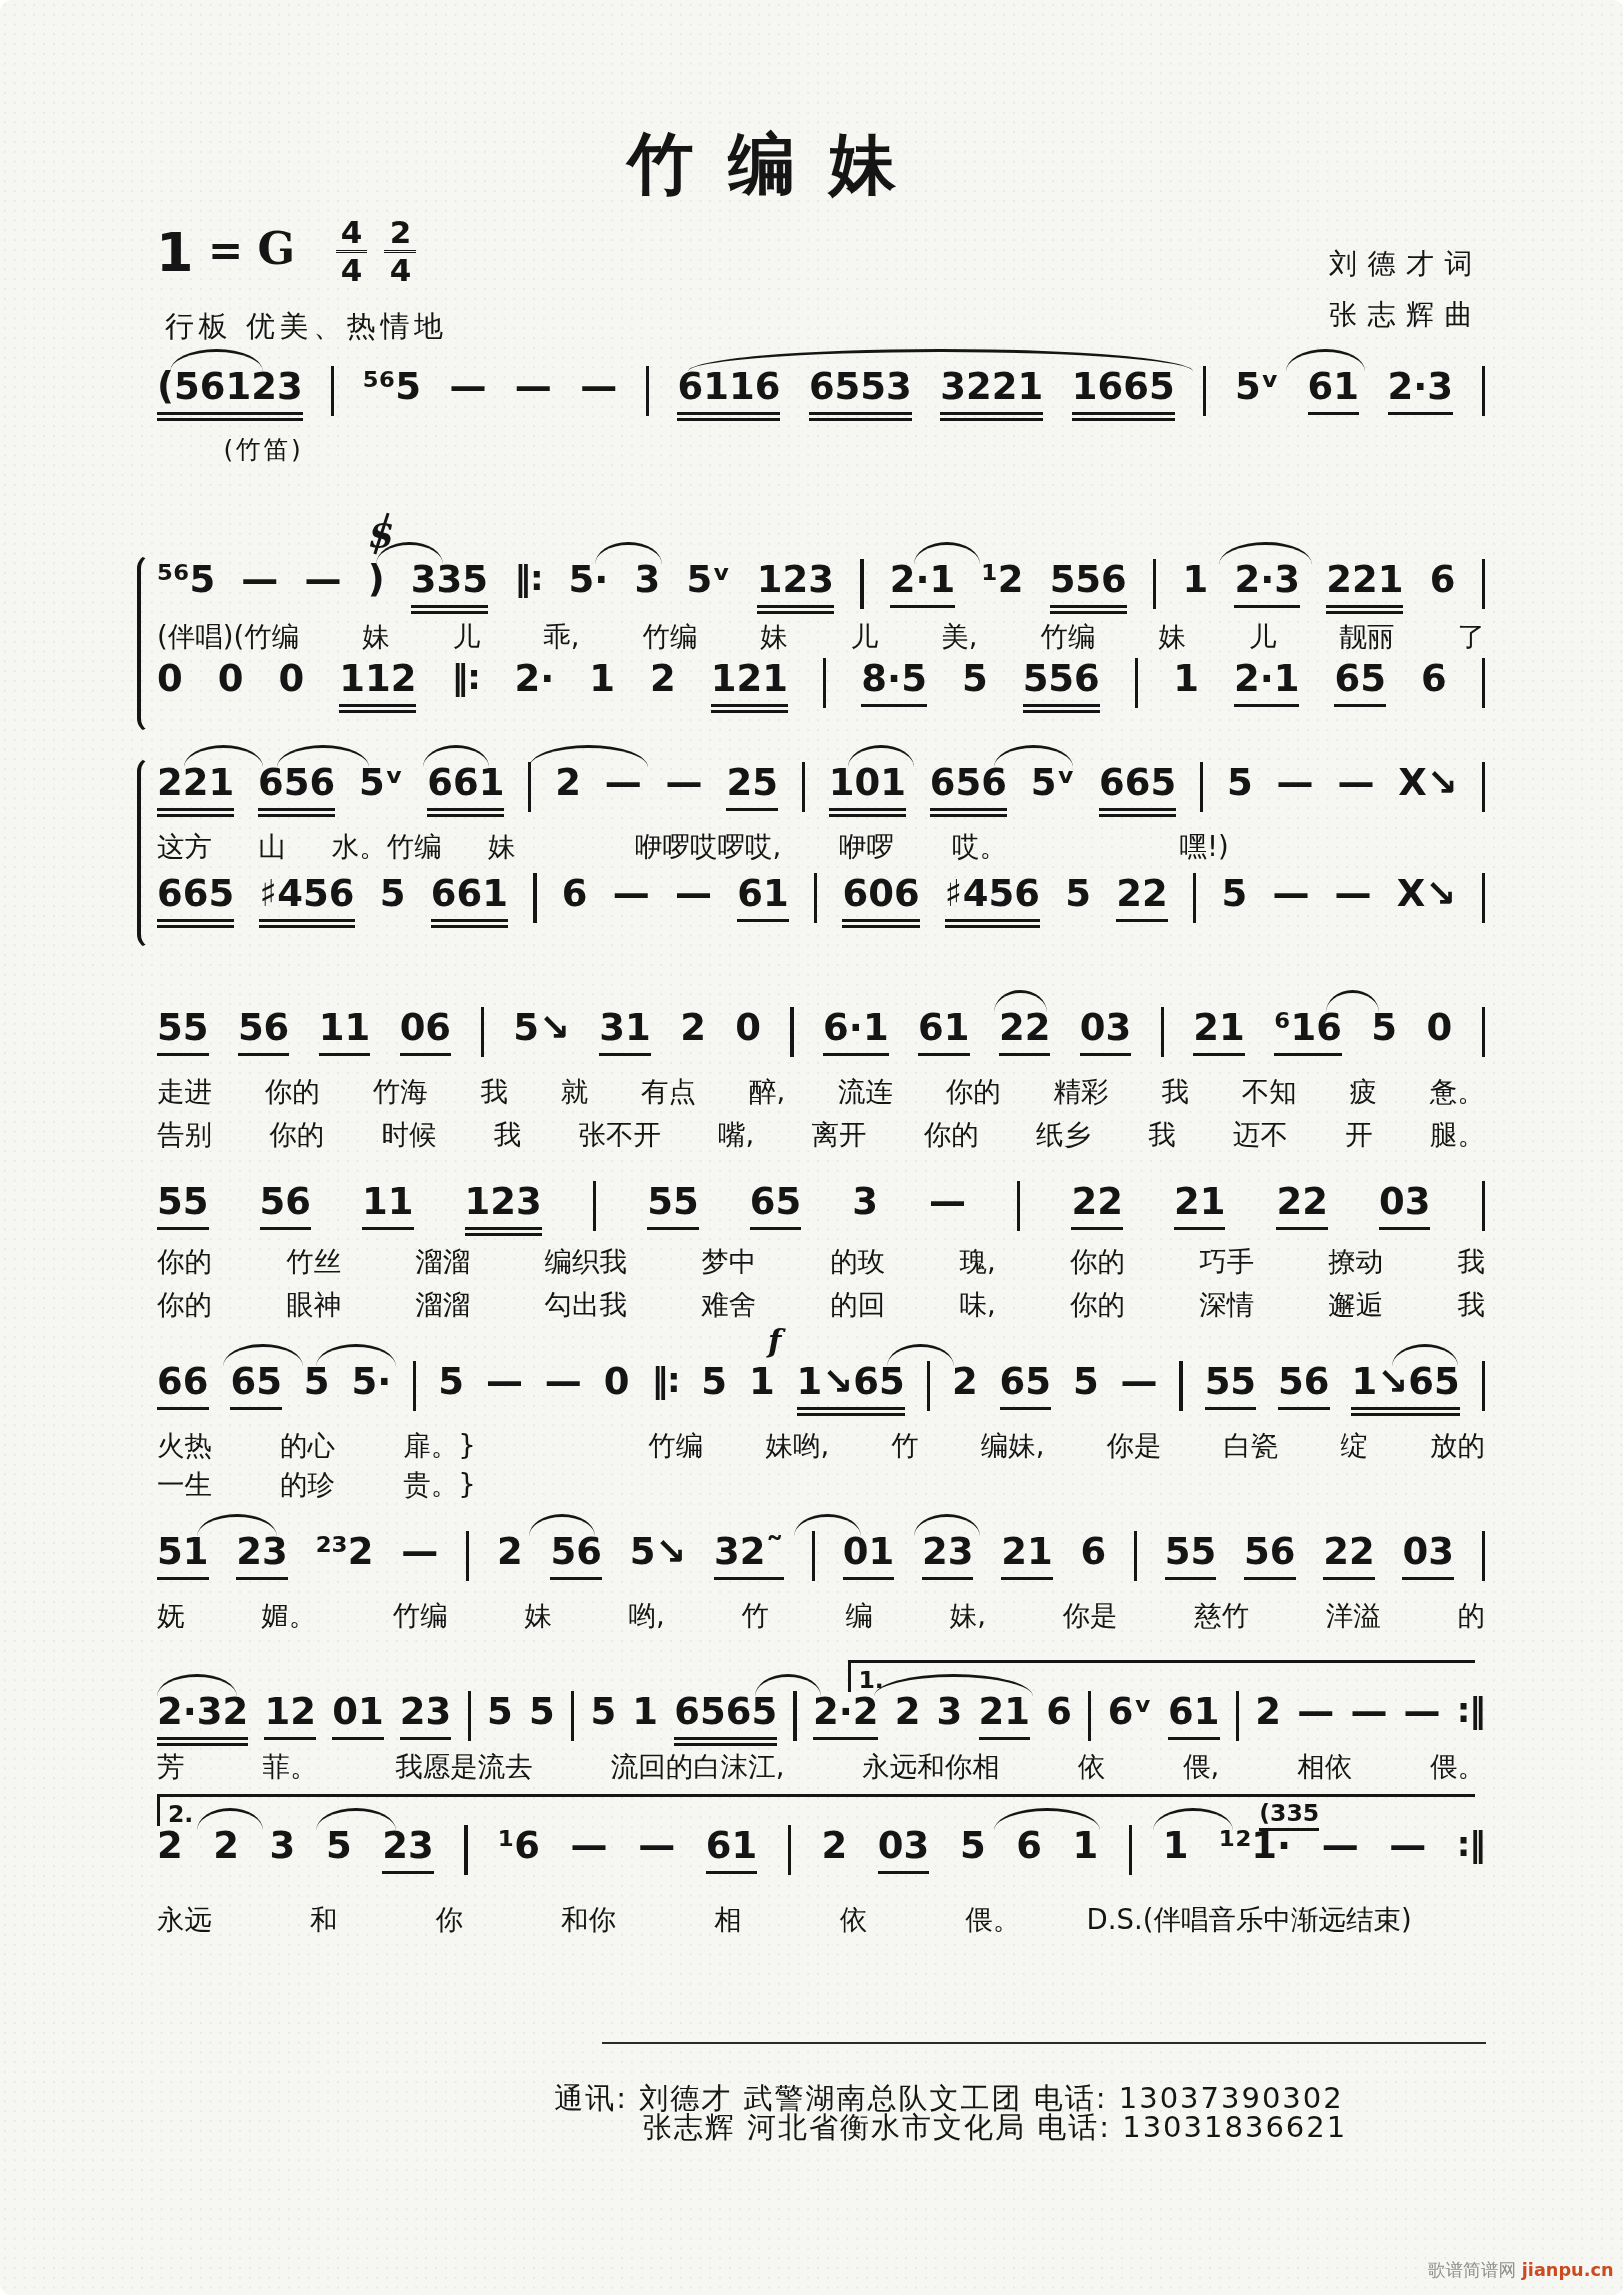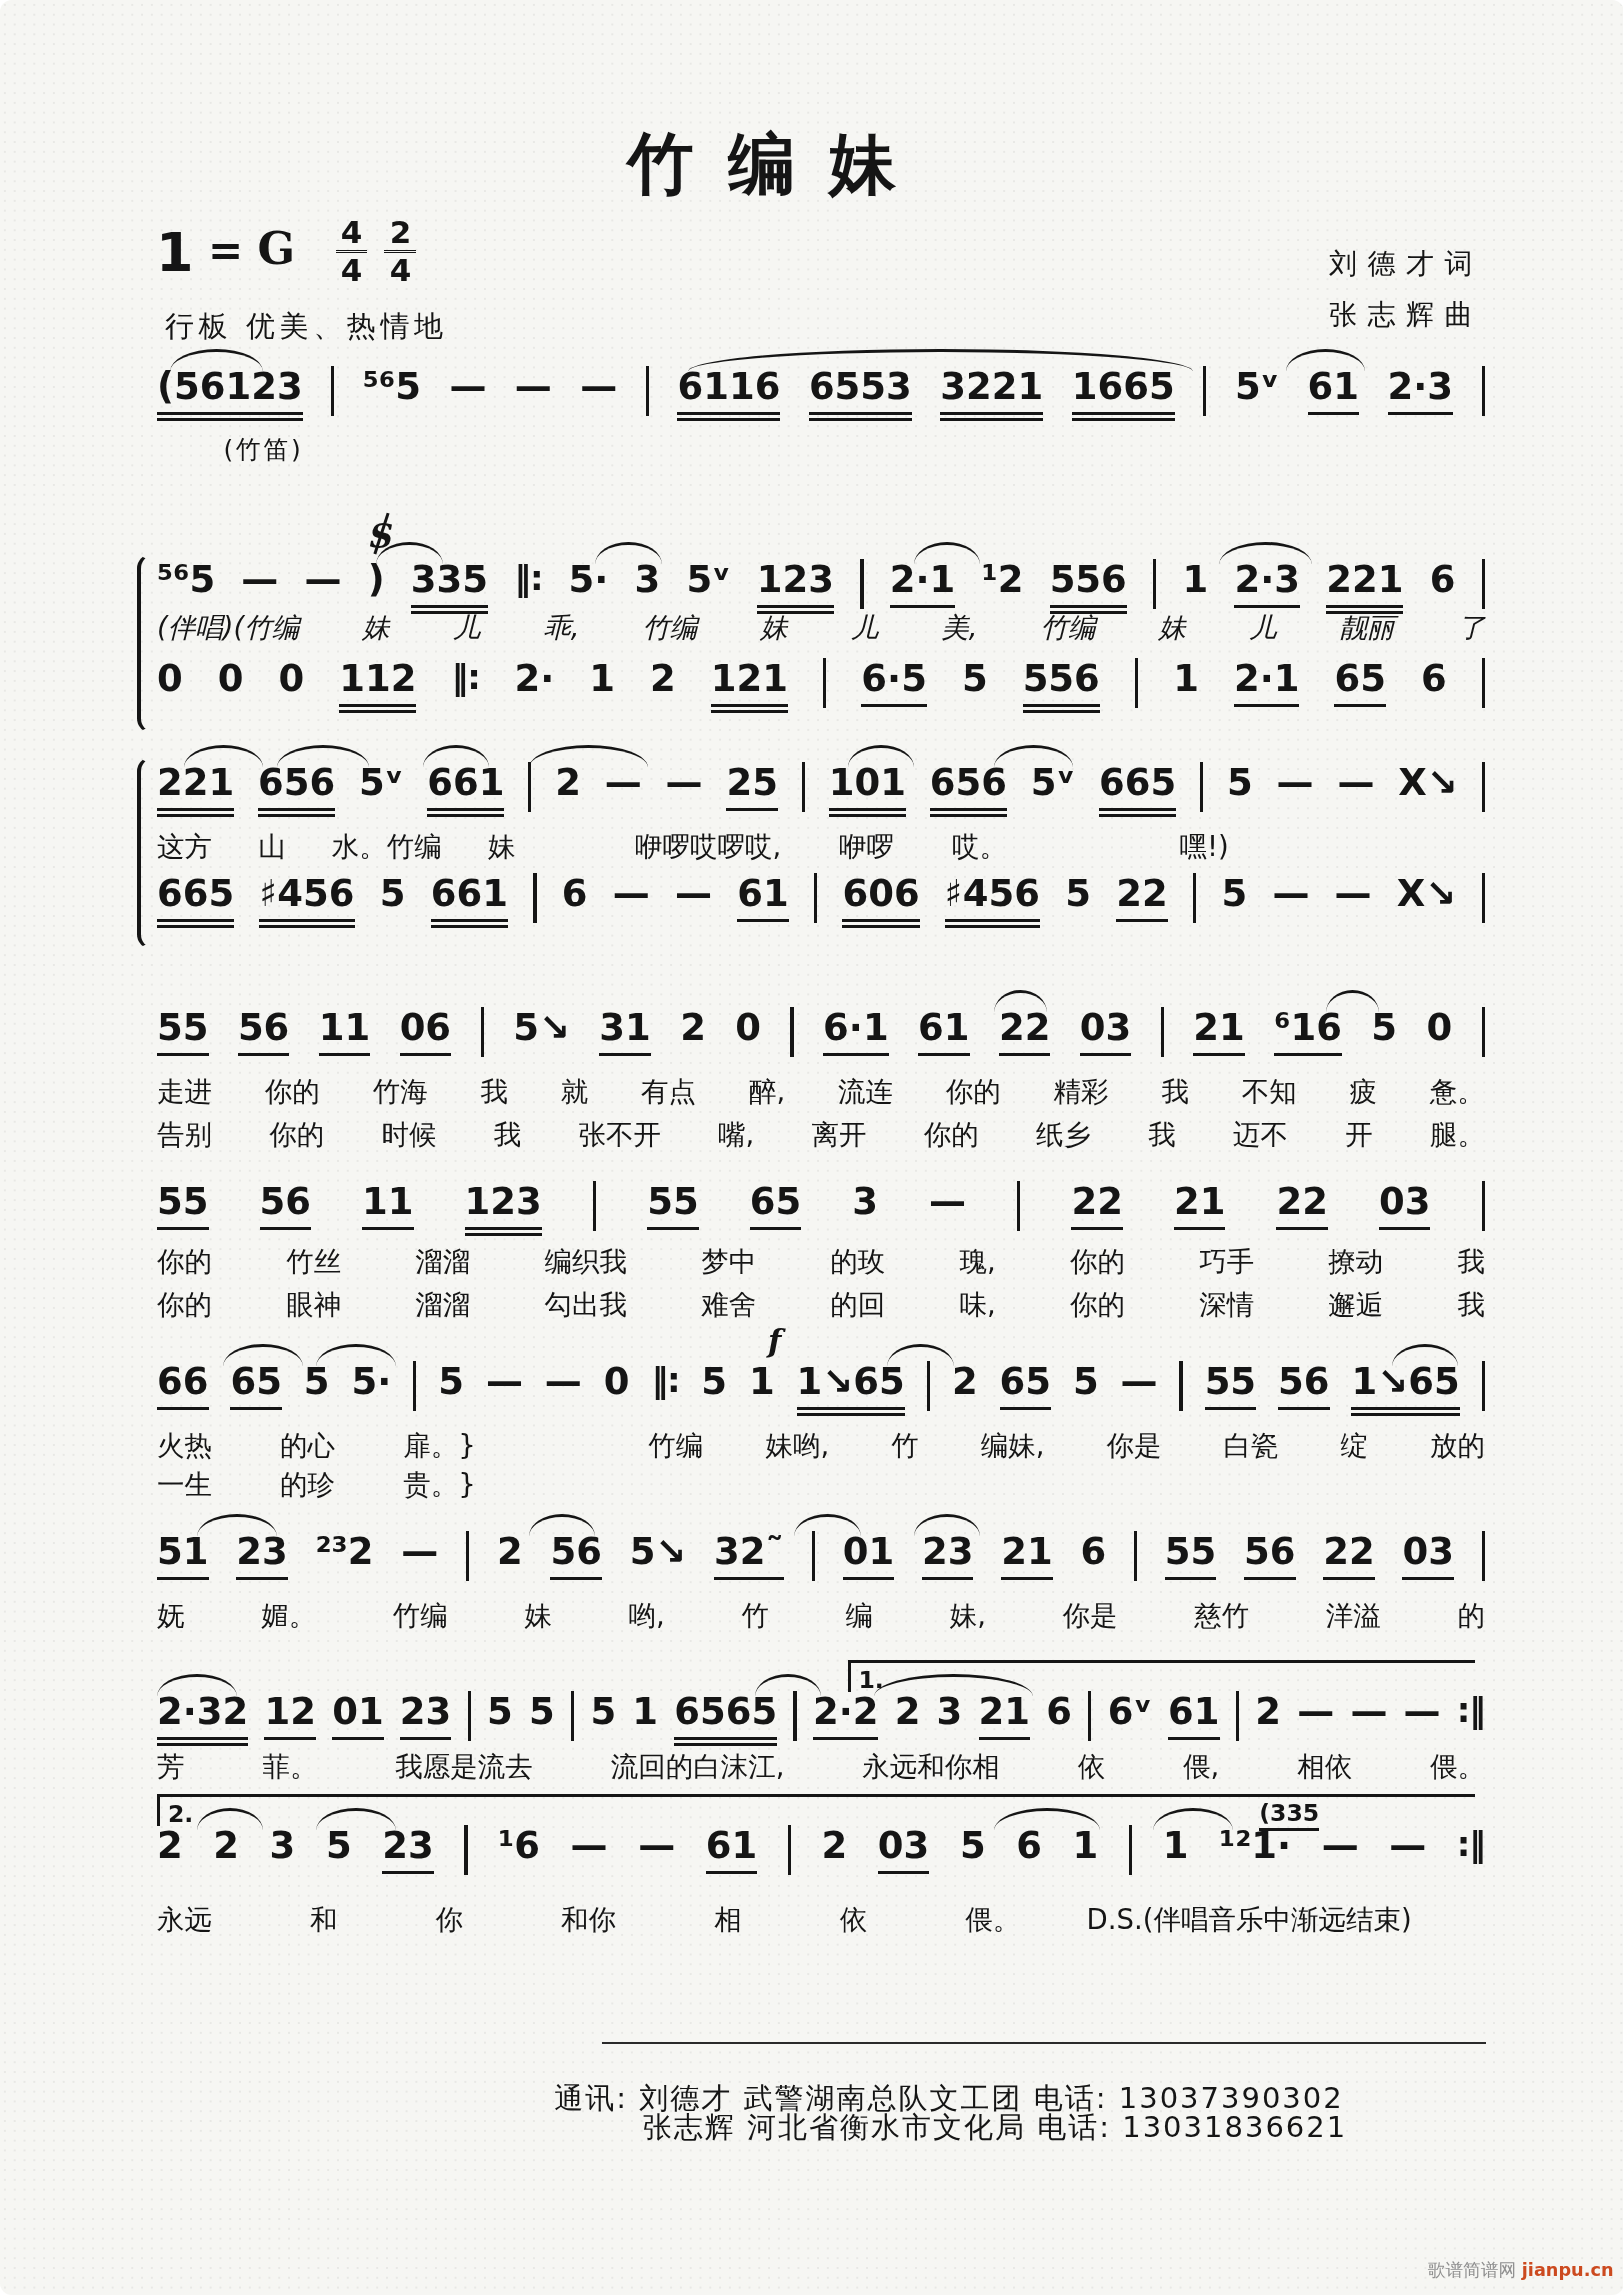--- a/index.html
+++ b/index.html
@@ -136,21 +136,21 @@
           <span class="tok b1">2·1</span>
           <span class="tok">¹2</span>
           <span class="tok b2">556</span>
           <span class="bar"></span>
           <span class="tok">1</span>
           <span class="tok b1">2·3</span>
           <span class="tok b2">221</span>
           <span class="tok">6</span>
           <span class="bar"></span>
         </div>
-        <div class="lrow" style="top: 51px; font-style: italic;">
+        <div class="lrow" style="top: 60px;">
           <div class="lseg" style="left: 0%; width: 100%;">
             <span class="lword">(伴唱)(竹编</span>
             <span class="lword">妹</span>
             <span class="lword">儿</span>
             <span class="lword">乖,</span>
             <span class="lword">竹编</span>
             <span class="lword">妹</span>
             <span class="lword">儿</span>
             <span class="lword">美,</span>
             <span class="lword">竹编</span>
@@ -164,21 +164,21 @@
           <span class="tok">0</span>
           <span class="tok">0</span>
           <span class="tok">0</span>
           <span class="tok b2">112</span>
           <span class="tok rep">‖:</span>
           <span class="tok">2·</span>
           <span class="tok">1</span>
           <span class="tok">2</span>
           <span class="tok b2">121</span>
           <span class="bar"></span>
-          <span class="tok b1">6·5</span>
+          <span class="tok b1">8·5</span>
           <span class="tok">5</span>
           <span class="tok b2">556</span>
           <span class="bar"></span>
           <span class="tok">1</span>
           <span class="tok b1">2·1</span>
           <span class="tok b1">65</span>
           <span class="tok">6</span>
           <span class="bar"></span>
         </div>
         <div class="arc" style="left: 16.5%; width: 5%; top: -17px;"></div>

